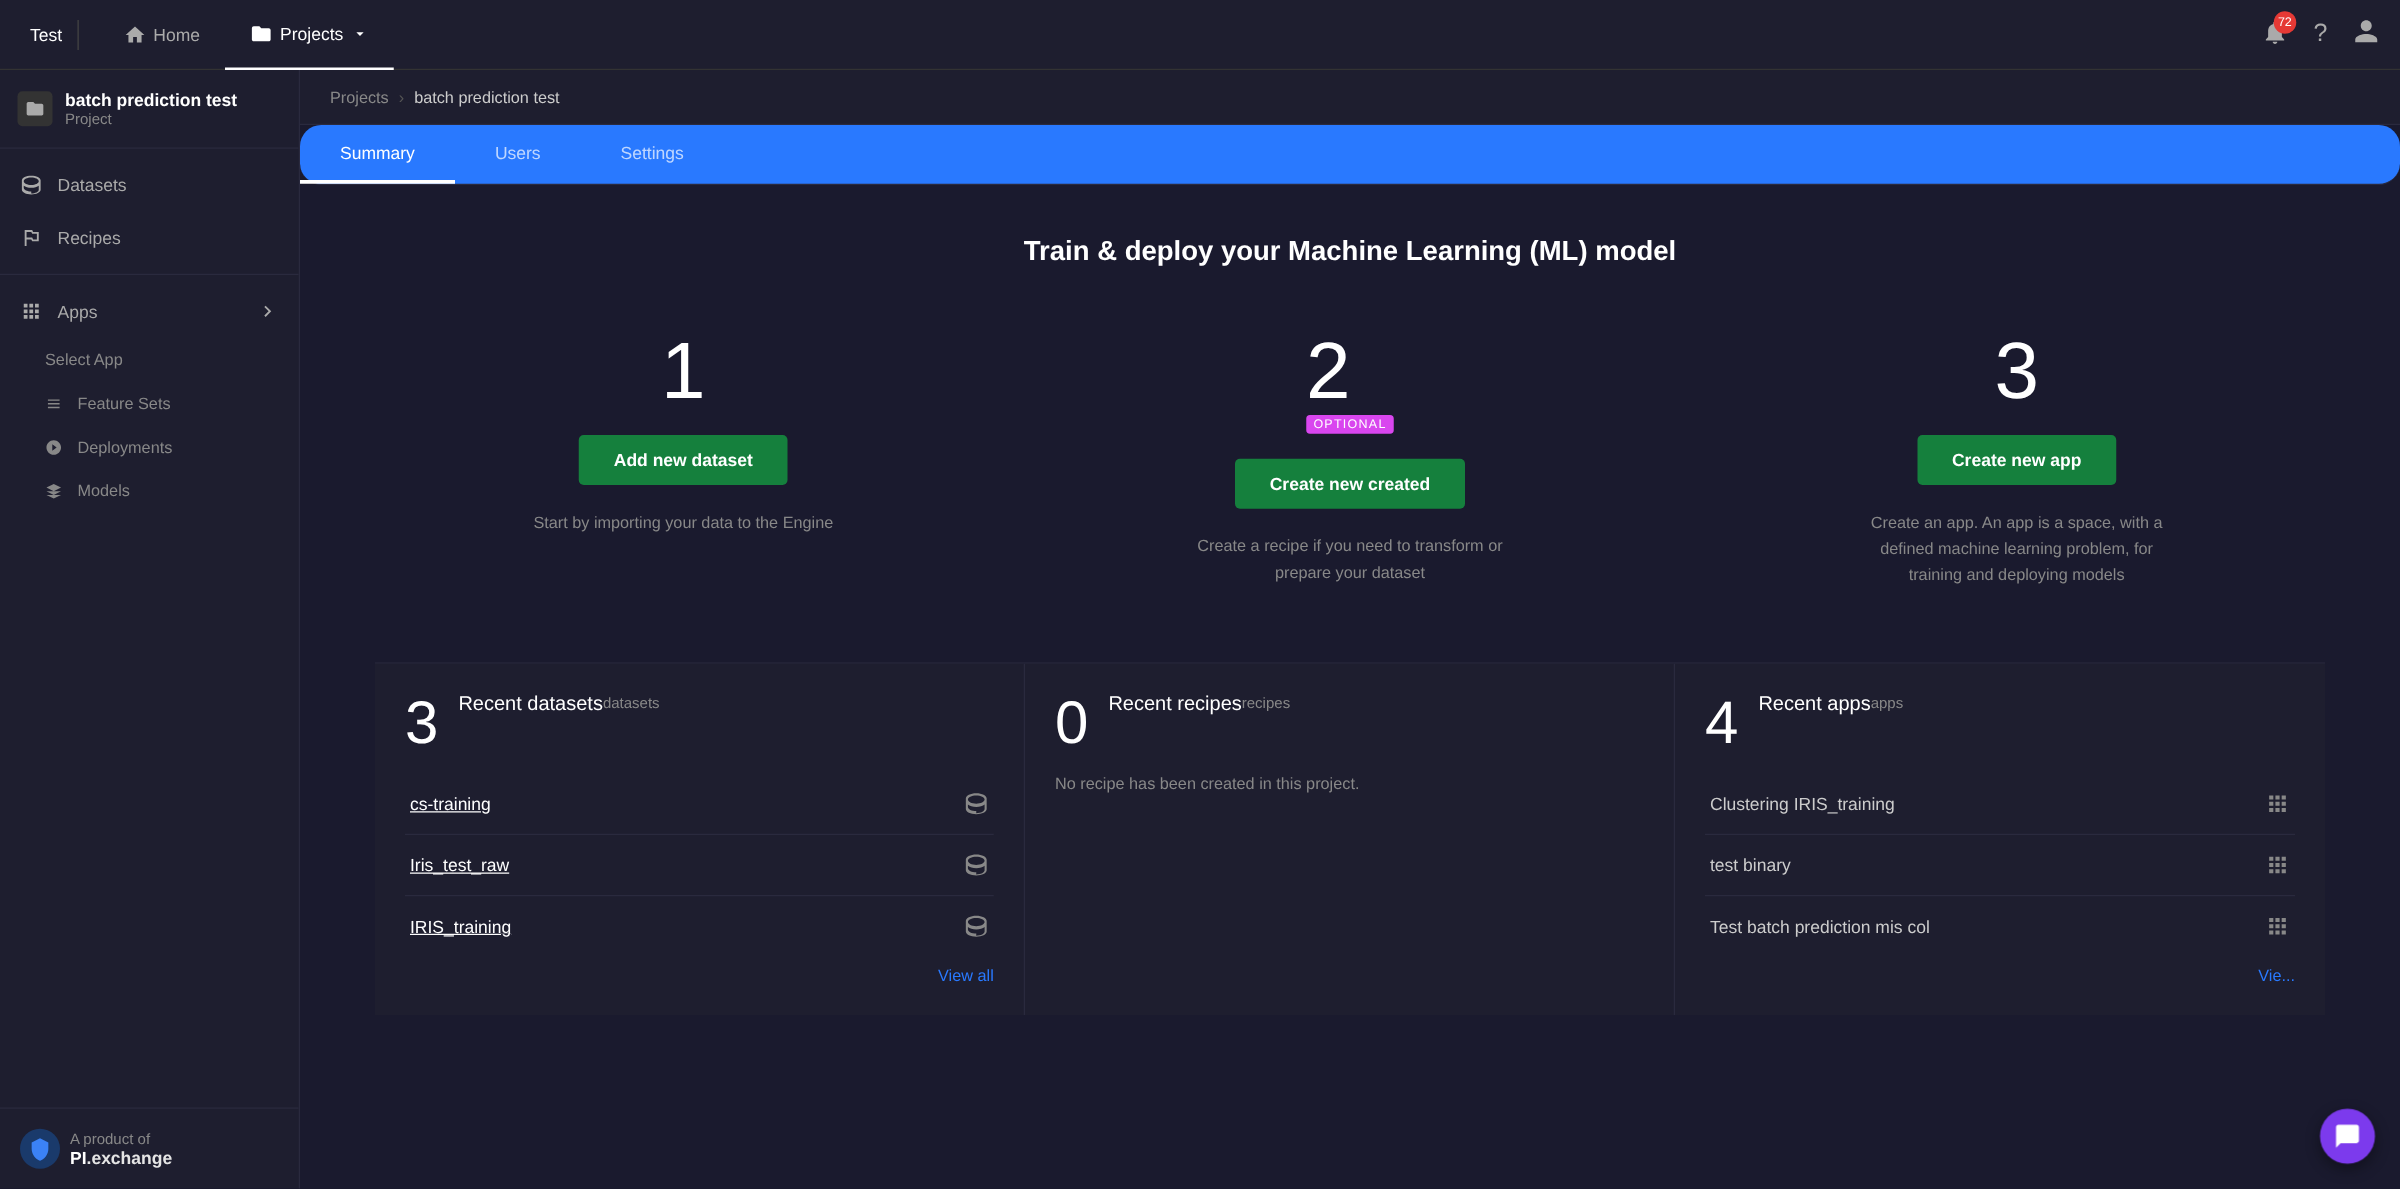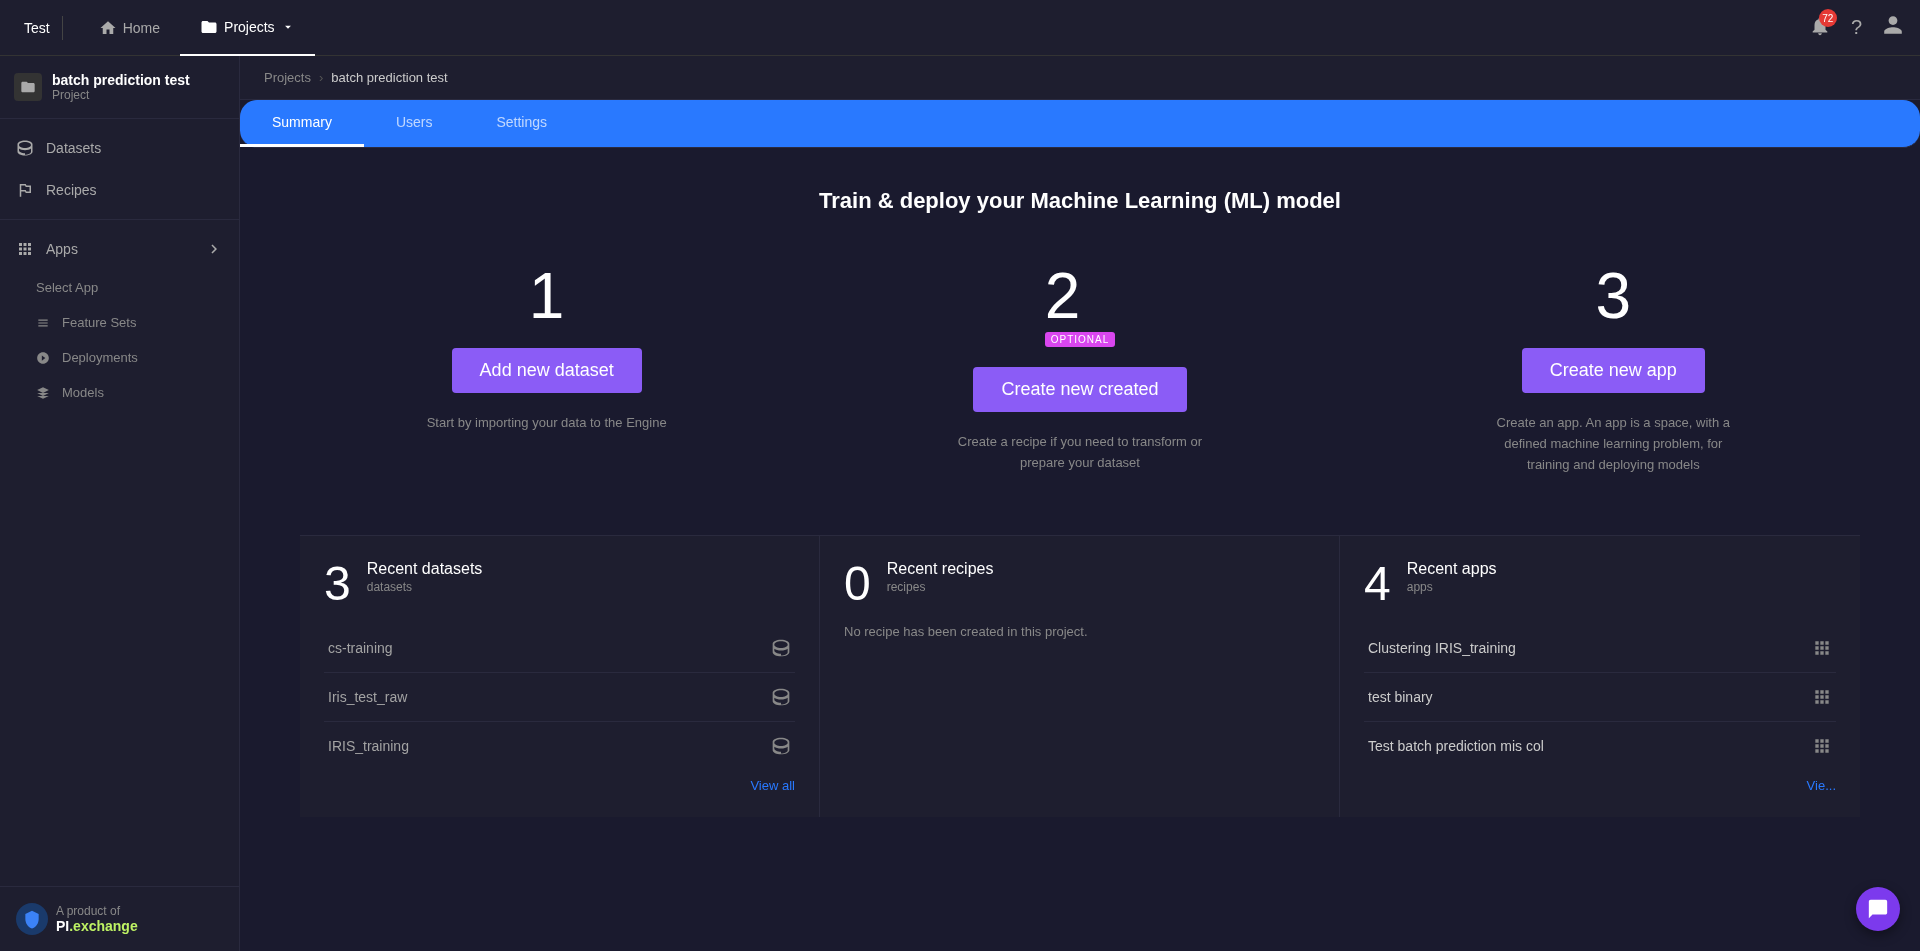--- a/index.html
+++ b/index.html
@@ -70,55 +70,55 @@
       gap: 12px;
       padding: 10px 16px 10px 36px;
       color: #888;
       cursor: pointer;
       font-size: 13px;
     }
     .sidebar-divider { height: 1px; background: #2a2a3e; margin: 8px 0; }
     .sidebar-footer { padding: 16px; border-top: 1px solid #2a2a3e; display: flex; align-items: center; gap: 10px; }
     .sidebar-footer-text { color: #888; font-size: 12px; }
     .logo-text { color: #fff; font-size: 14px; font-weight: 700; }
-    .logo-highlight { color: #bef264; }
+    .logo-highlight { color: #e5e5e5; }
 
     
     .content { flex: 1; display: flex; flex-direction: column; background: #1a1a2e; overflow-y: auto; }
     .breadcrumb { display: flex; align-items: center; gap: 8px; padding: 14px 24px; font-size: 13px; color: #888; background: #1e1e2f; border-bottom: 1px solid #2a2a3e; }
     .breadcrumb a { color: #888; text-decoration: none; }
     .breadcrumb .sep { color: #555; }
     .breadcrumb .current { color: #ccc; }
 
     
     .tabs { display: flex; background: #2979ff; border-bottom: 1px solid #2a2a3e; border-radius: 17px; }
     .tab { padding: 14px 32px; font-size: 14px; cursor: pointer; color: rgba(255,255,255,0.7); border-bottom: 3px solid transparent; }
     .tab.active { color: #fff; border-bottom: 3px solid #fff; }
 
     
     .summary-content { padding: 40px 60px; flex: 1; }
     .summary-title { text-align: center; color: #fff; font-size: 22px; font-weight: 600; margin-bottom: 50px; }
     .steps-row { display: flex; justify-content: space-between; gap: 40px; margin-bottom: 60px; }
     .step { display: flex; flex-direction: column; align-items: center; flex: 1; gap: 20px; }
     .step-number { font-size: 64px; color: #fff; font-weight: 300; line-height: 1; position: relative; }
     .step-optional { font-size: 10px; background: #d946ef; color: #fff; padding: 2px 6px; border-radius: 3px; text-align: center; margin-top: 4px; letter-spacing: 1px; }
-    .step-btn { padding: 12px 28px; border: none; border-radius: 4px; background: #8b5cf6; color: #fff; font-size: 18px; cursor: pointer; font-weight: 400; white-space: nowrap; }
+    .step-btn { padding: 12px 28px; border: none; border-radius: 4px; background: #15803d; color: #fff; font-size: 14px; cursor: pointer; font-weight: 700; white-space: nowrap; }
     .step-desc { text-align: center; color: #888; font-size: 13px; line-height: 1.6; max-width: 260px; }
 
     
     .bottom-cards { display: grid; grid-template-columns: 1fr 1fr 1fr; gap: 0; border-top: 1px solid #2a2a3e; }
     .card { background: #1e1e2f; padding: 24px; border-right: 1px solid #2a2a3e; }
     .card:last-child { border-right: none; }
     .card-header { display: flex; align-items: flex-start; gap: 16px; margin-bottom: 16px; }
     .card-count { font-size: 48px; color: #fff; font-weight: 300; line-height: 1; }
-    .card-info { display: flex; flex-direction: column; }
+    .card-info { display: flex; flex-direction: row; }
     .card-title { color: #fff; font-size: 16px; font-weight: 500; margin-bottom: 2px; }
     .card-sub { color: #888; font-size: 12px; }
     .dataset-list { display: flex; flex-direction: column; gap: 0; }
-    .dataset-item { display: flex; align-items: center; justify-content: space-between; padding: 14px 4px; border-bottom: 1px solid #2a2a3e; color: #a3a3a3; font-size: 14px; }
+    .dataset-item { display: flex; align-items: center; justify-content: space-between; padding: 14px 4px; border-bottom: 1px solid #2a2a3e; color: #ffffff; font-size: 14px; text-decoration: underline; }
     .dataset-item:last-child { border-bottom: none; }
     .dataset-icon { color: #888; display: flex; }
     .view-all { text-align: right; color: #2979ff; font-size: 13px; cursor: pointer; margin-top: 8px; }
     .no-recipe { color: #888; font-size: 13px; margin-top: 8px; }
     .app-item { display: flex; align-items: center; justify-content: space-between; padding: 14px 4px; border-bottom: 1px solid #2a2a3e; color: #ccc; font-size: 14px; }
     .app-item:last-child { border-bottom: none; }
     .app-grid-icon { color: #888; display: flex; }
 
     
     .chat-bubble { position: fixed; bottom: 20px; right: 20px; width: 44px; height: 44px; background: #7c3aed; border-radius: 50%; display: flex; align-items: center; justify-content: center; cursor: pointer; color: #fff; font-size: 20px; box-shadow: 0 4px 12px rgba(0,0,0,0.4); }

